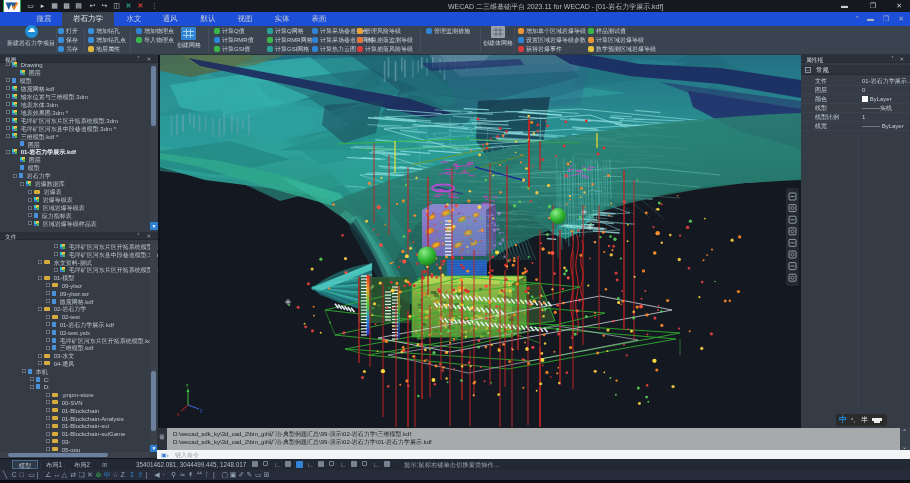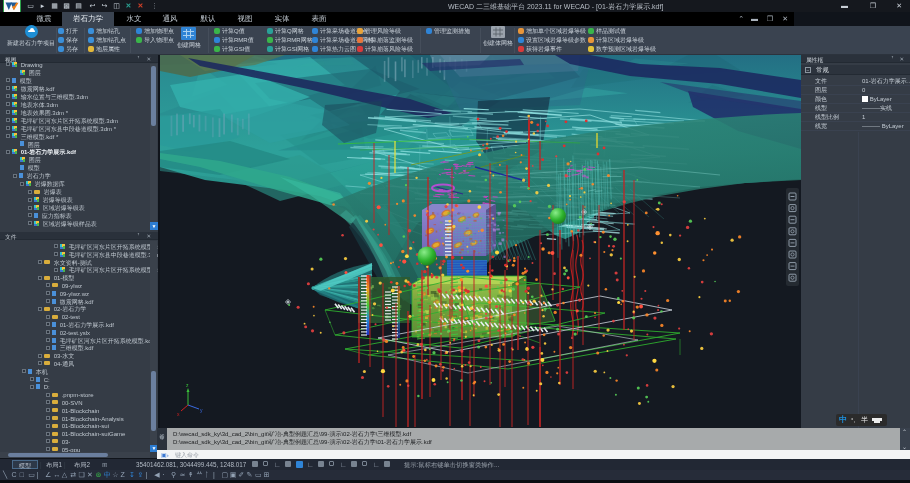--- a/index.html
+++ b/index.html
@@ -4,21 +4,21 @@
 *{margin:0;padding:0;box-sizing:border-box;}
 html,body{width:910px;height:483px;overflow:hidden;background:#10141b;font-family:"Liberation Sans",sans-serif;}
 #app{position:relative;width:910px;height:483px;}
 .abs{position:absolute;}
 
 #titlebar{left:0;top:0;width:910px;height:12px;background:#15181e;}
 #titlebar .ttext{position:absolute;left:448px;top:2px;font-size:7px;color:#b8bec6;white-space:nowrap;}
 .qicon{position:absolute;top:1px;width:9px;height:9px;font-size:7px;line-height:9px;text-align:center;color:#aab4be;}
 .winbtn{position:absolute;top:2px;font-size:7px;color:#c8ced6;line-height:8px;}
 
-#menurow{left:0;top:12px;width:794px;height:14px;background:#000000;}
+#menurow{left:0;top:12px;width:910px;height:14px;background:#1d4ed8;}
 .mtab{position:absolute;top:0;height:14px;line-height:14px;font-size:7.5px;color:#c2cad2;text-align:center;}
 .mtab.active{background:#3a4350;color:#e8edf2;}
 
 #ribbon{left:0;top:26px;width:910px;height:29px;background:#3a4350;border-bottom:1px solid #2c333d;}
 #ribbon .sep{position:absolute;top:2px;width:1px;height:25px;background:#2b323c;border-right:1px solid #454e5b;}
 .rtxt{position:absolute;font-size:6px;color:#c9d1d9;white-space:nowrap;line-height:7px;}
 .ricon{position:absolute;width:6px;height:6px;}
 .bigtxt{position:absolute;font-size:6px;color:#c9d1d9;white-space:nowrap;text-align:center;}
 
 .panel{background:#353c46;}

